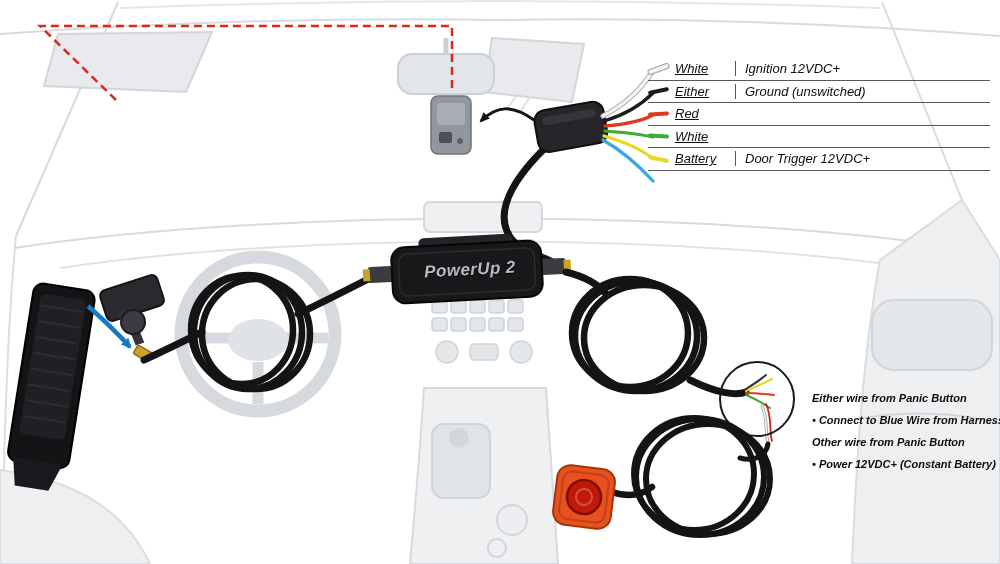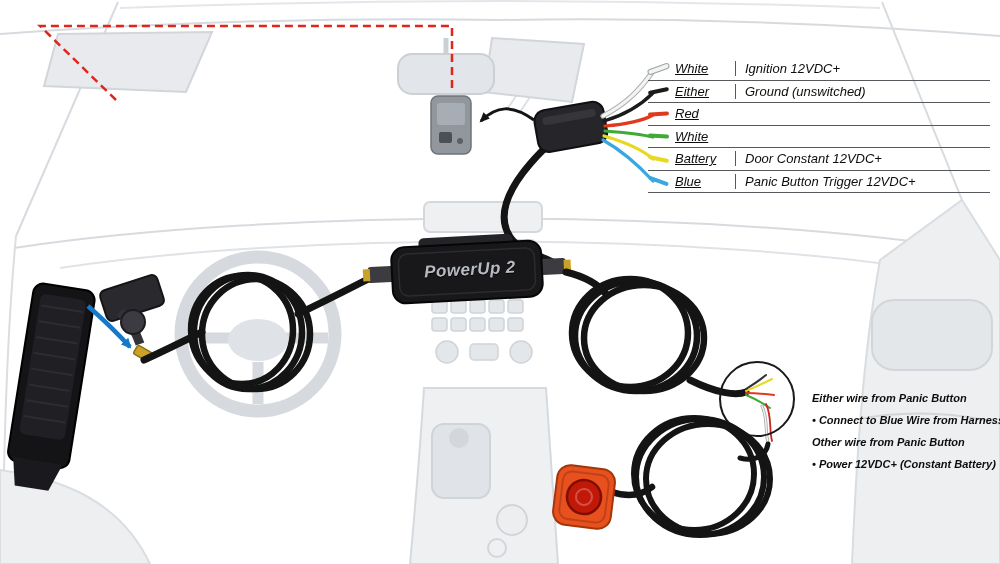--- a/index.html
+++ b/index.html
@@ -226,28 +226,21 @@
       <span class="swatch-wrap">
           <span class="swatch" style="background: rgb(63, 170, 53);"></span>
         </span>
       <span class="wire-name">White</span>
     </div>
     <div class="legend-row">
       <span class="swatch-wrap">
           <span class="swatch" style="background: rgb(232, 216, 34);"></span>
         </span>
       <span class="wire-name">Battery</span>
-      <span class="wire-desc">Door Constant 12VDC+</span>
-    </div>
-    <div class="legend-row">
-      <span class="swatch-wrap">
-          <span class="swatch" style="background: rgb(58, 167, 224);"></span>
-        </span>
-      <span class="wire-name">Blue</span>
-      <span class="wire-desc">Panic Button Trigger 12VDC+</span>
+      <span class="wire-desc">Door Trigger 12VDC+</span>
     </div>
   </div>
 
   <div class="device-label">PowerUp 2</div>
 
   <div class="notes">
     <div class="note-line">Either wire from Panic Button</div>
     <div class="note-line">• Connect to Blue Wire from Harness</div>
     <div class="note-line">Other wire from Panic Button</div>
     <div class="note-line">• Power 12VDC+ (Constant Battery)</div>

